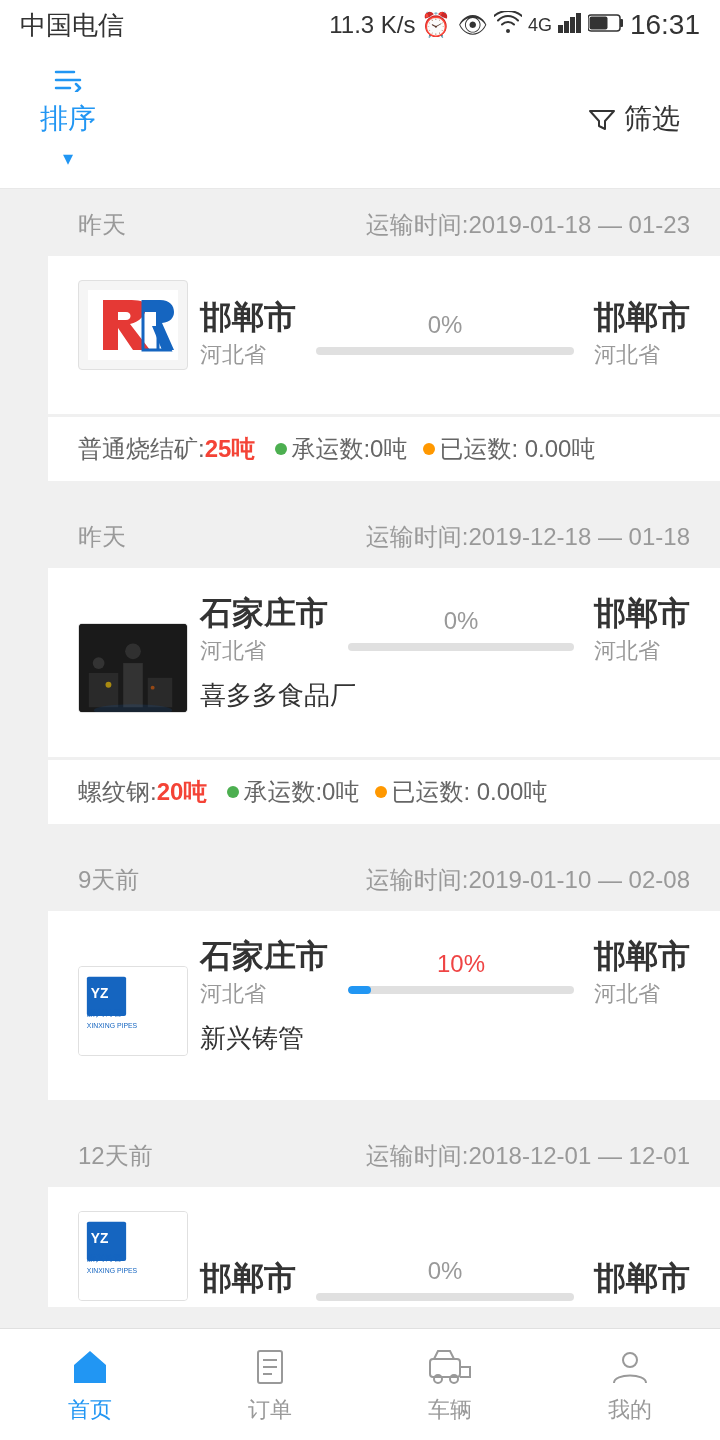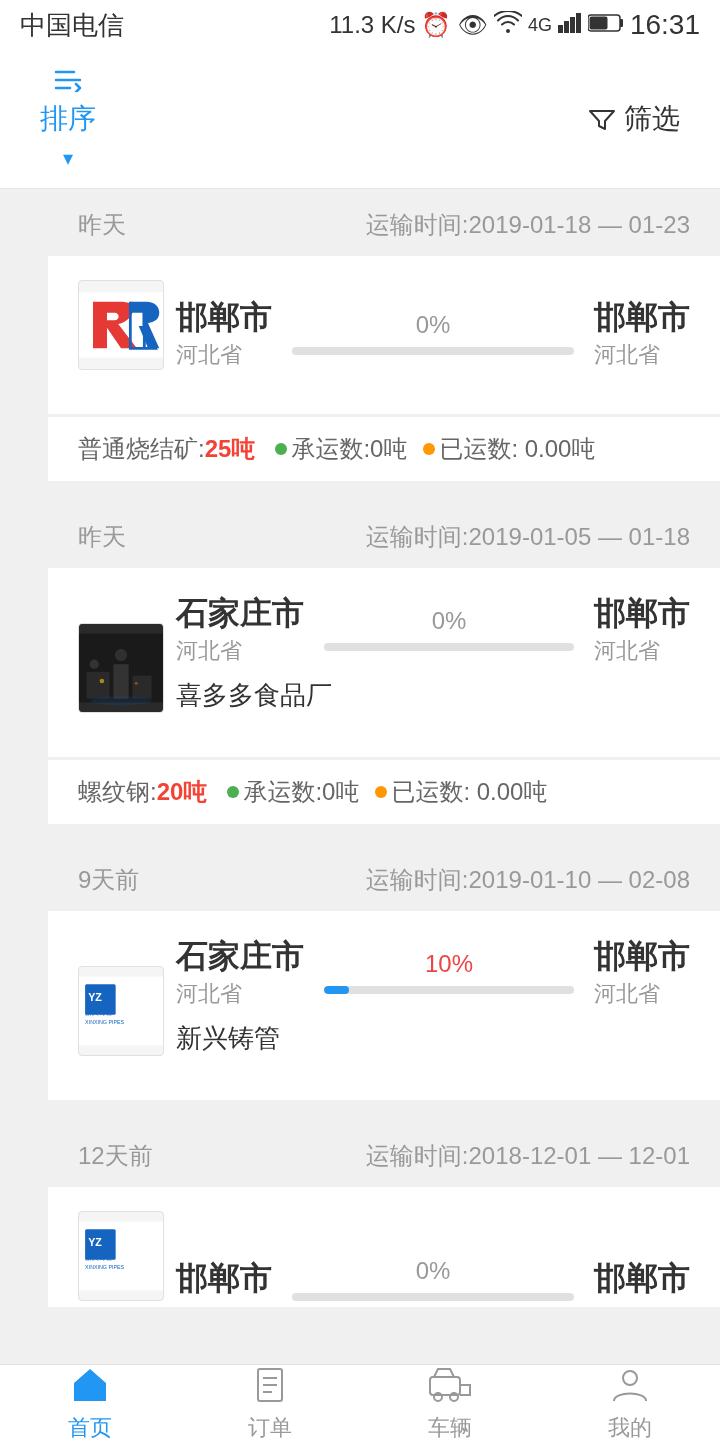--- a/index.html
+++ b/index.html
@@ -81,21 +81,21 @@
       padding: 24px 30px;
     }
 
     .card-top {
       display: flex;
       align-items: flex-end;
       gap: 12px;
       margin-bottom: 20px;
     }
     .company-logo {
-      width: 86px;
+      width: 110px;
       height: 90px;
       background: #f5f5f5;
       border: 1px solid #e0e0e0;
       border-radius: 4px;
       display: flex;
       align-items: center;
       justify-content: center;
       overflow: hidden;
       flex-shrink: 0;
     }
@@ -204,21 +204,21 @@
       border-radius: 4px;
       overflow: hidden;
     }
 
     
     .bottom-nav {
       position: fixed;
       bottom: 0;
       left: 0;
       width: 720px;
-      height: 76px;
+      height: 112px;
       background: #fff;
       border-top: 1px solid #e0e0e0;
       display: flex;
       align-items: center;
       justify-content: space-around;
     }
     .nav-item {
       display: flex;
       flex-direction: column;
       align-items: center;
@@ -351,21 +351,21 @@
       </span>
       <span class="transport-stat">
         <span class="dot dot-orange"></span>已运数: 0.00吨
       </span>
     </div>
   </div>
 
   <div class="section">
     <div class="section-header">
       <span class="section-date">昨天</span>
-      <span class="section-time-range">运输时间:2019-01-05 — 01-18</span>
+      <span class="section-time-range">运输时间:2019-12-18 — 01-18</span>
     </div>
     <div class="card">
       <div class="card-top">
         <div class="company-logo">
 
           <div class="logo-food">
             <svg width="110" height="90" viewBox="0 0 110 90">
               <rect width="110" height="90" fill="#1a1a1a"></rect>
 
               <rect x="10" y="50" width="30" height="35" fill="#2a2a2a"></rect>

